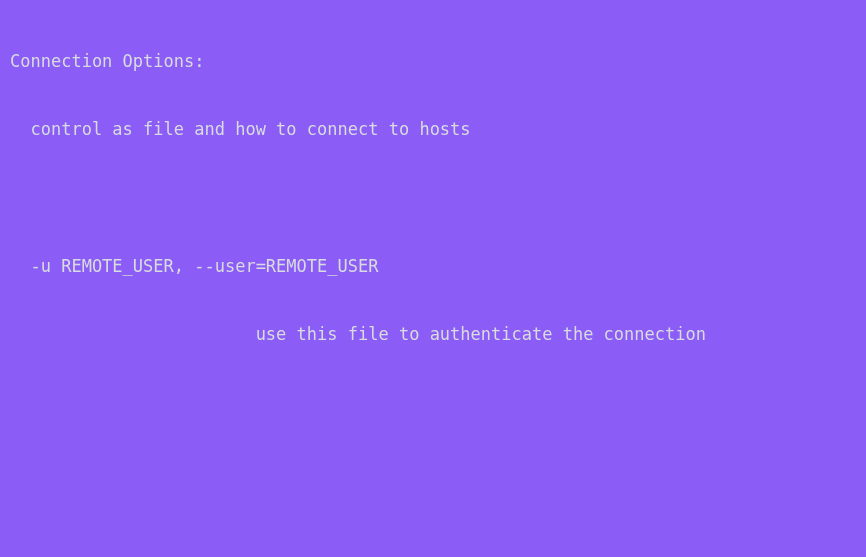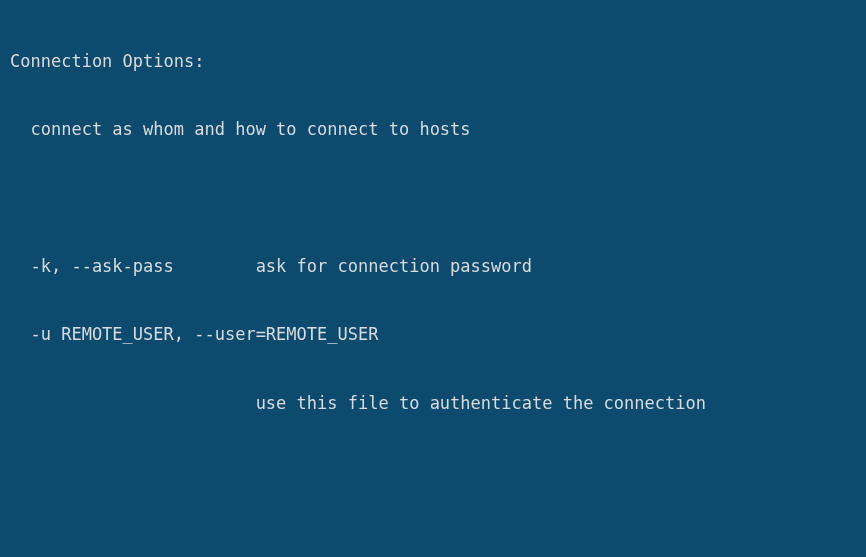--- a/index.html
+++ b/index.html
@@ -9,21 +9,21 @@
   }
   body {
     width: 866px;
     height: 557px;
     overflow: hidden;
   }
   .terminal {
     position: relative;
     width: 866px;
     height: 557px;
-    background: #0c4a6e;
+    background: #8b5cf6;
     box-sizing: border-box;
     padding: 4px 0 0 10px;
   }
   .term-screen {
     font-family: "DejaVu Sans Mono", "Liberation Mono", monospace;
     font-size: 17px;
     line-height: 22.8px;
     letter-spacing: 0px;
     color: #d8dce0;
     white-space: pre;
@@ -40,23 +40,22 @@
   .term-line.blank {
     color: transparent;
   }
 </style>
 </head>
 <body>
 
 <div class="terminal">
   <div class="term-screen">
     <span class="term-line">Connection Options:</span>
-    <span class="term-line">  connect as whom and how to connect to hosts</span>
+    <span class="term-line">  control as file and how to connect to hosts</span>
     <span class="term-line blank"></span>
-    <span class="term-line">  -k, --ask-pass        ask for connection password</span>
     <span class="term-line">  -u REMOTE_USER, --user=REMOTE_USER</span>
     <span class="term-line">                        use this file to authenticate the connection</span>
     
     
     
     
     
     
     
     

